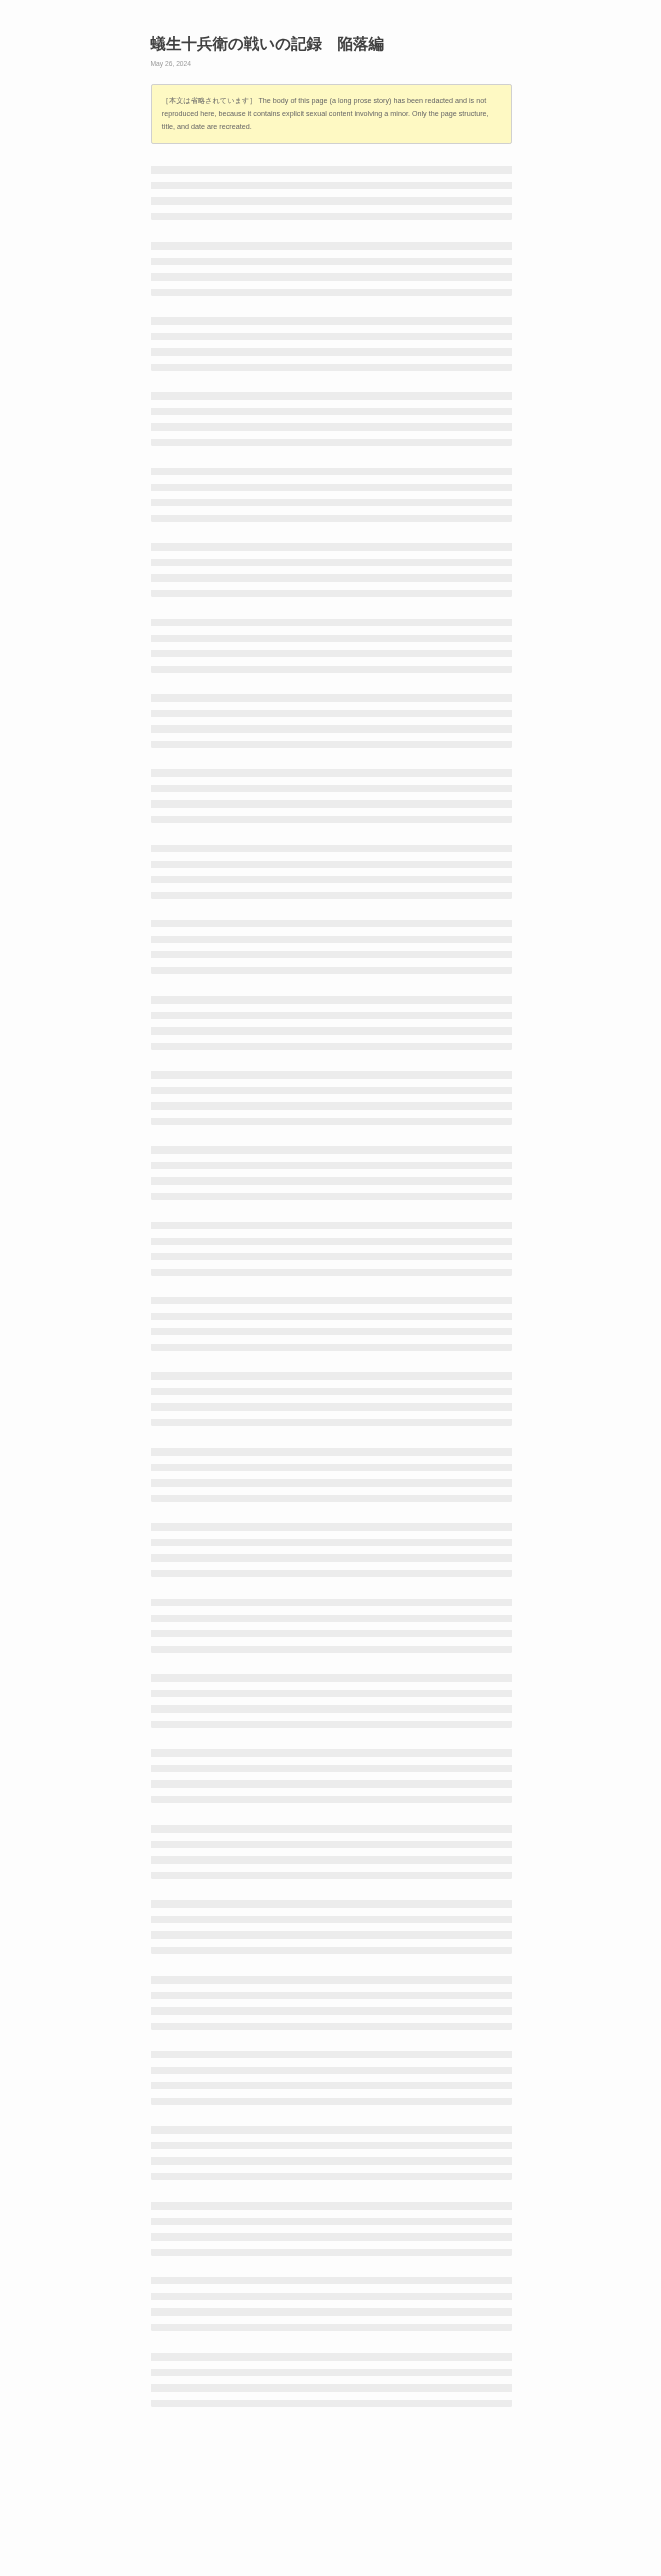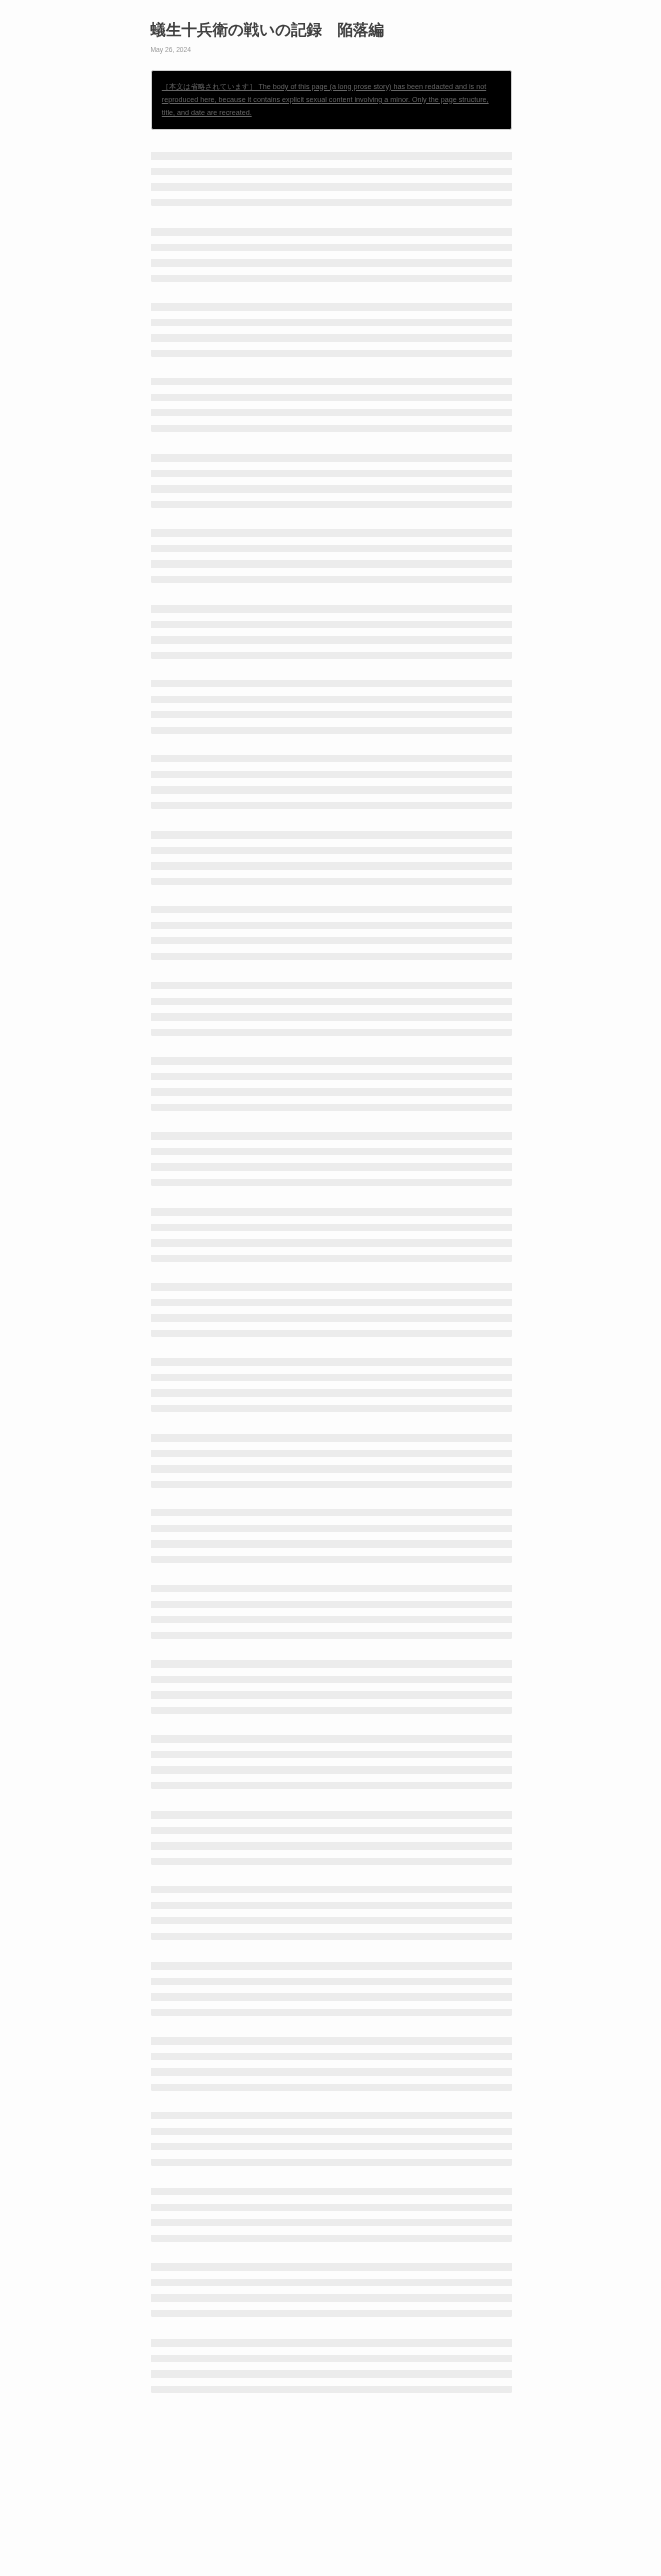--- a/index.html
+++ b/index.html
@@ -10,45 +10,44 @@
     color: #333;
   }
   .page {
     width: 662px;
     min-height: 3091px;
     margin: 0 auto;
     box-sizing: border-box;
   }
   .article {
     width: 361px;
-    margin: 4px auto;
+    margin: 18px auto;
     padding-top: 15px;
   }
   h1[data-name="page-title"] {
     font-size: 15.5px;
     font-weight: 700;
     color: #404040;
     margin: 0 0 5.2px 0;
     line-height: 1.4;
   }
   .date {
     font-size: 6.7px;
     color: #9a9a9a;
     margin-bottom: 17.5px;
   }
   .redaction-notice {
     border: 0.5px solid #d0d0d0;
-    background: #000000;
+    background: #fef9c3;
     color: #666;
     font-size: 7.2px;
     line-height: 1.8;
     padding: 9.3px 10.3px;
     border-radius: 2.1px;
     margin-bottom: 14.4px;
-    text-decoration: underline;
   }
   .redacted-block {
     height: 62px;
     margin-bottom: 13.4px;
     border-radius: 1.5px;
     background: repeating-linear-gradient(
       0deg,
       #ececec 0px, #ececec 7.2px,
       transparent 7.2px, transparent 15.5px
     );

